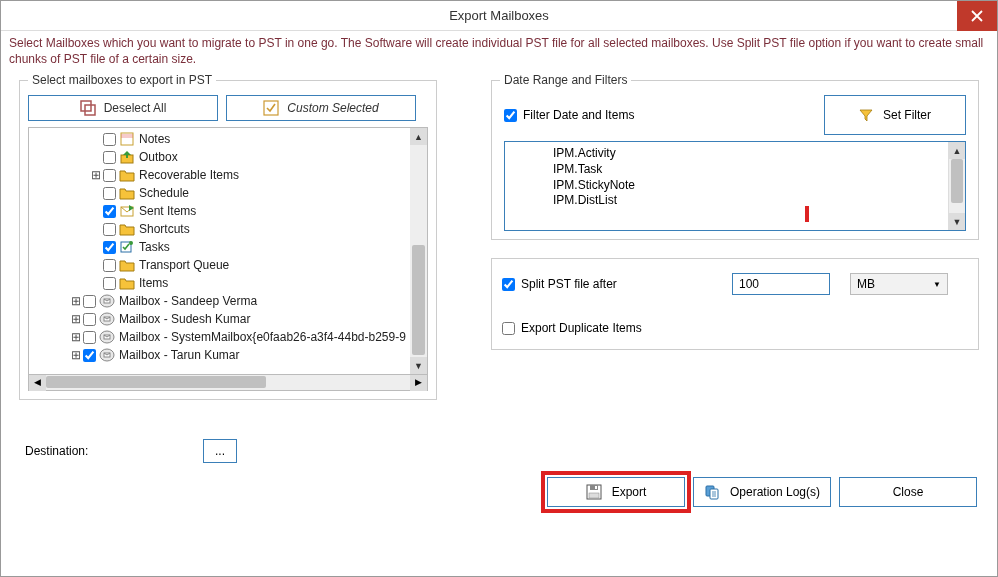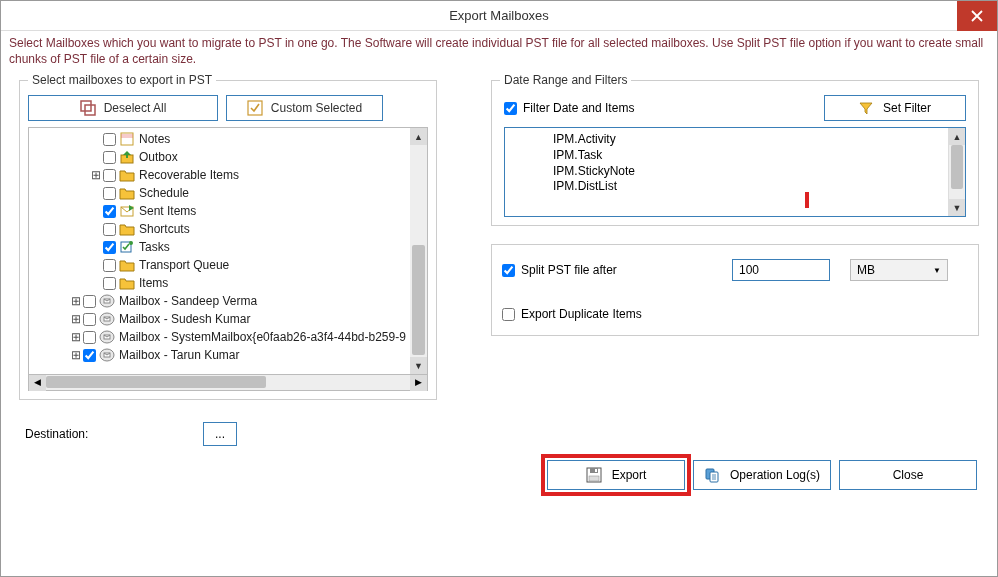--- a/index.html
+++ b/index.html
@@ -20,21 +20,21 @@
 fieldset { border: 1px solid #ccc; padding: 8px; position: relative; }
 legend { font-size: 12px; color: #333; padding: 0 4px; }
 
 .left-col { width: 418px; }
 .right-col { flex: 1; padding-left: 28px; }
 
 .btn-row { display: flex; gap: 8px; margin-bottom: 6px; }
 .btn { height: 26px; border: 1px solid #3a7fb8; background: #fff; display: flex; align-items: center; justify-content: center; gap: 8px; cursor: pointer; font-size: 12px; color: #333; }
 .btn .icon { width: 16px; height: 16px; display: inline-flex; align-items: center; justify-content: center; }
 .btn-deselect { width: 190px; }
-.btn-custom { width: 157px; }
+.btn-custom { width: 190px; font-style: italic; }
 
 .tree-wrap { border: 1px solid #bbb; height: 248px; background: #fff; position: relative; display: flex; }
 .tree { flex: 1; overflow: hidden; padding: 2px 0 2px 6px; }
 .tree-row { display: flex; align-items: center; height: 18px; font-size: 12px; color: #222; white-space: nowrap; }
 .tree-row .expander { width: 14px; text-align: center; color: #555; cursor: pointer; user-select: none; font-size: 12px; }
 .tree-row input[type=checkbox] { width: 13px; height: 13px; margin-right: 3px; }
 .tree-row .folder-icon { width: 16px; height: 14px; margin-right: 4px; display: inline-flex; align-items: center; justify-content: center; }
 .indent-0 { padding-left: 34px; }
 .indent-1 { padding-left: 54px; }
 .vscroll { width: 17px; background: #eee; display: flex; flex-direction: column; }
@@ -42,36 +42,36 @@
 .vscroll .thumb { flex: 1; position: relative; }
 .vscroll .thumb-inner { position: absolute; top: 0; left: 2px; right: 2px; height: 40px; background: #c0c0c0; border-radius: 2px; }
 .hscroll { height: 17px; background: #eee; display: flex; align-items: center; margin-top: -1px; border: 1px solid #bbb; border-top: none; }
 .hscroll .arrow { width: 17px; height: 17px; background: #ddd; display: flex; align-items: center; justify-content: center; font-size: 9px; cursor: pointer; }
 .hscroll .track { flex: 1; position: relative; height: 100%; }
 .hscroll .thumb-h { position: absolute; left: 0; top: 2px; bottom: 2px; width: 220px; background: #c0c0c0; border-radius: 2px; }
 
 .filter-header { display: flex; align-items: center; justify-content: space-between; margin-bottom: 6px; padding: 0 4px; }
 .chk-row { display: flex; align-items: center; gap: 6px; }
 .chk-row input { width: 13px; height: 13px; }
-.set-filter-btn { width: 142px; height: 26px; border: 1px solid #3a7fb8; background: #fff; display: flex; align-items: center; justify-content: center; gap: 10px; cursor: pointer; }
+.set-filter-btn { width: 142px; height: 40px; border: 1px solid #3a7fb8; background: #fff; display: flex; align-items: center; justify-content: center; gap: 10px; cursor: pointer; }
 
 .filter-list { border: 1px solid #3a7fb8; height: 90px; margin: 0 4px; display: flex; position: relative; }
 .filter-items { flex: 1; padding: 4px 0 0 48px; font-size: 12px; line-height: 1.3; }
 .filter-list .vscroll { border-left: 1px solid #ddd; }
 .filter-list .vscroll .thumb-inner { height: 44px; }
 .red-cursor { position: absolute; width: 4px; height: 16px; background: #d22; right: 156px; top: 64px; }
 
 .split-section { border: 1px solid #ccc; margin-top: 18px; padding: 14px 10px; }
 .split-row { display: flex; align-items: center; gap: 20px; }
 .split-row .chk-row { flex: 0 0 auto; width: 210px; }
 .split-input { width: 98px; height: 22px; border: 1px solid #3a7fb8; padding: 0 6px; font-size: 12px; }
 .unit-select { width: 98px; height: 22px; border: 1px solid #bbb; background: #f2f2f2; display: flex; align-items: center; justify-content: space-between; padding: 0 6px; cursor: pointer; font-size: 12px; }
 .dup-row { margin-top: 26px; }
 
-.dest-row { display: flex; align-items: center; margin-top: 22px; gap: 14px; }
+.dest-row { display: flex; align-items: center; margin-top: 39px; gap: 14px; }
 .dest-label { width: 170px; padding-left: 6px; font-size: 12px; }
 .dest-input { flex: 1; height: 24px; border: 1px solid #3a7fb8; padding: 0 6px; font-size: 12px; }
 .browse-btn { width: 34px; height: 24px; border: 1px solid #3a7fb8; background: #fff; display: flex; align-items: center; justify-content: center; cursor: pointer; }
 
 .action-row { display: flex; justify-content: flex-end; gap: 8px; margin-top: 14px; padding-right: 2px; }
 .action-btn { width: 138px; height: 30px; border: 1px solid #3a7fb8; background: #fff; display: flex; align-items: center; justify-content: center; gap: 10px; cursor: pointer; font-size: 12px; }
 .export-highlight { outline: 4px solid #d22; outline-offset: 2px; }
 
 svg { display: block; }
 </style>

